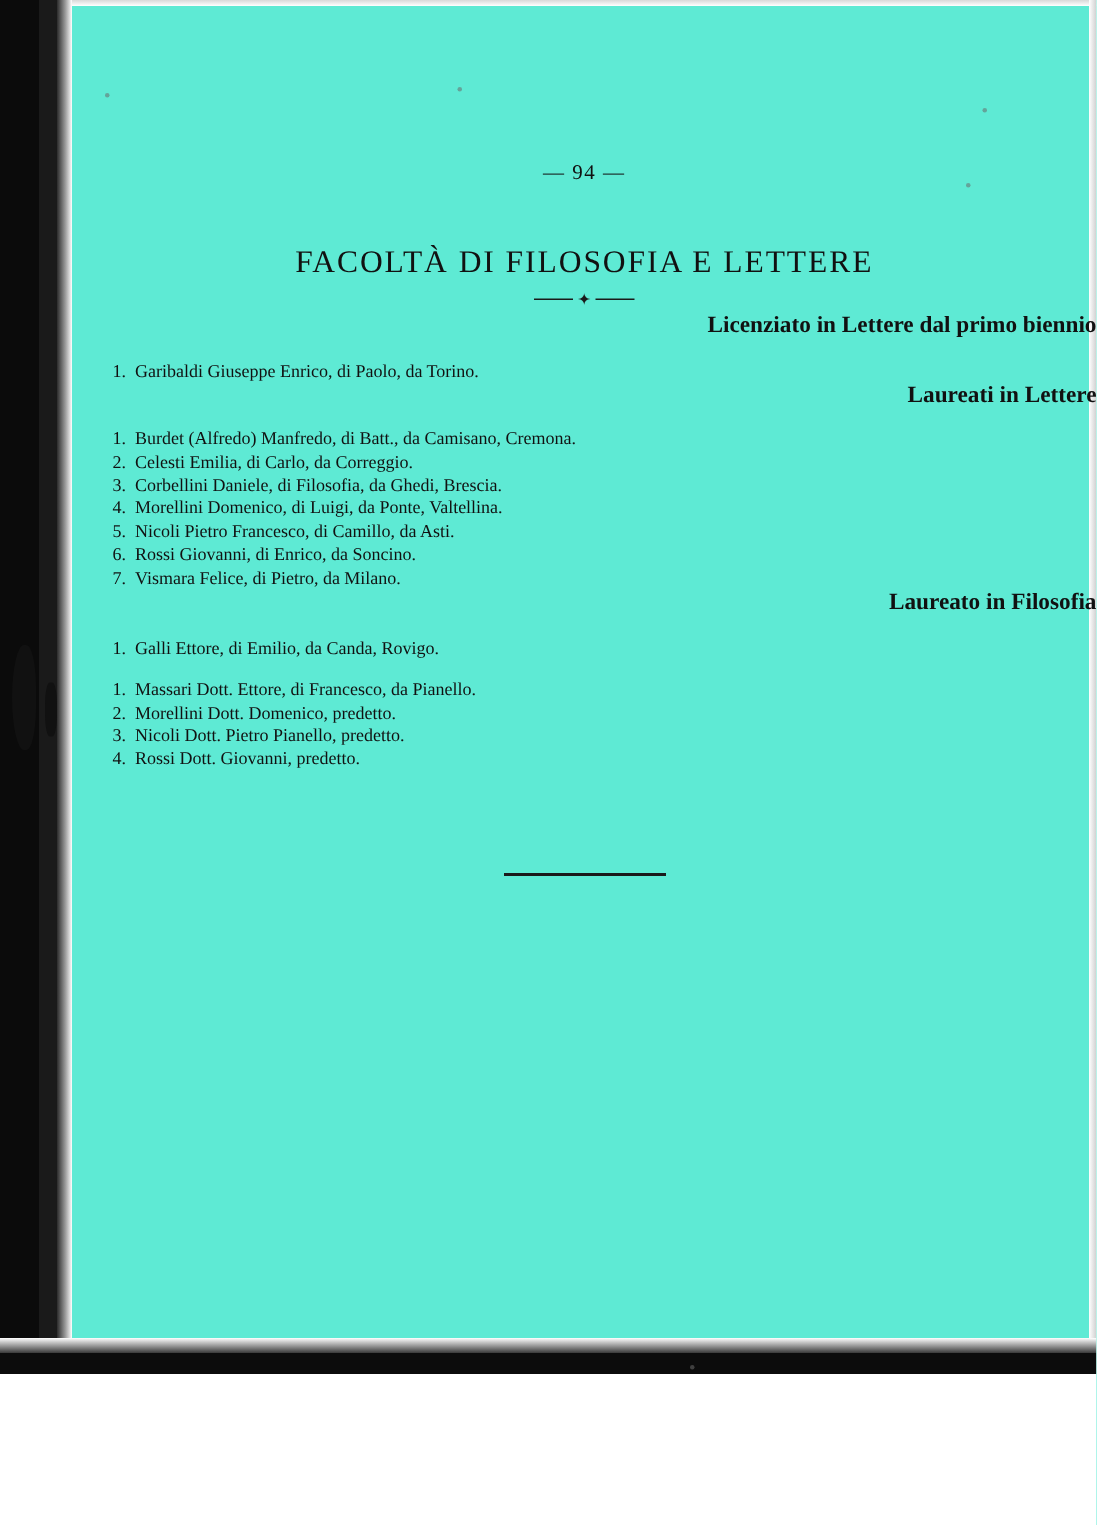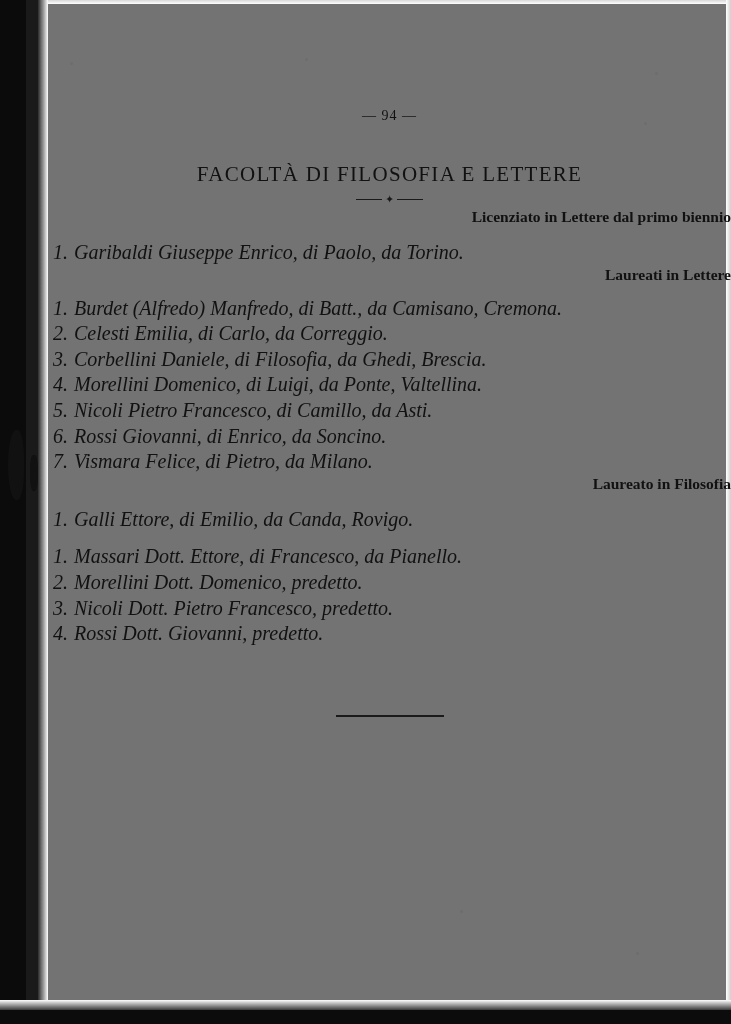--- a/index.html
+++ b/index.html
@@ -3,22 +3,22 @@
 <meta charset="utf-8">
 <style>
   html, body {
     margin: 0;
     padding: 0;
     background: #ffffff;
   }
   .page {
     position: relative;
     width: 731px;
-    height: 1024px;
-    background: #737373;
+    height: 916px;
+    background: #5eead4;
     overflow: hidden;
     font-family: "Liberation Serif", serif;
     color: #111111;
   }
 
   
   .scan-edge-left {
     position: absolute;
     left: 0; top: 0;
     width: 26px; height: 1024px;
@@ -126,25 +126,24 @@
     margin: 0;
     font-family: "Liberation Serif", serif;
   }
   .sec-1 { margin-top: 54px; }
   .sec-2 { margin-top: 32px; }
   .sec-3 { margin-top: 34px; }
   .sec-4 { margin-top: 34px; }
 
   ol.entries {
     list-style: none;
-    margin: 12px 0 0 0;
+    margin: 12px 0 0 16px;
     padding: 0;
-    font-size: 20px;
+    font-size: 12px;
     line-height: 1.28;
-    font-style: italic;
   }
   ol.entries.single { margin-top: 14px; }
   ol.entries li {
     display: block;
     white-space: nowrap;
   }
   ol.entries li .num {
     display: inline-block;
     width: 20px;
     text-align: right;
@@ -232,21 +231,21 @@
     </ol>
 
     <ol class="entries indent-d">
       <li>
         <span class="num">1.</span><span>Massari Dott. Ettore, di Francesco, da Pianello.</span>
       </li>
       <li>
         <span class="num">2.</span><span>Morellini Dott. Domenico, predetto.</span>
       </li>
       <li>
-        <span class="num">3.</span><span>Nicoli Dott. Pietro Francesco, predetto.</span>
+        <span class="num">3.</span><span>Nicoli Dott. Pietro Pianello, predetto.</span>
       </li>
       <li>
         <span class="num">4.</span><span>Rossi Dott. Giovanni, predetto.</span>
       </li>
     </ol>
 
     <div class="bottom-rule"></div>
 
   </div>
 </div>

